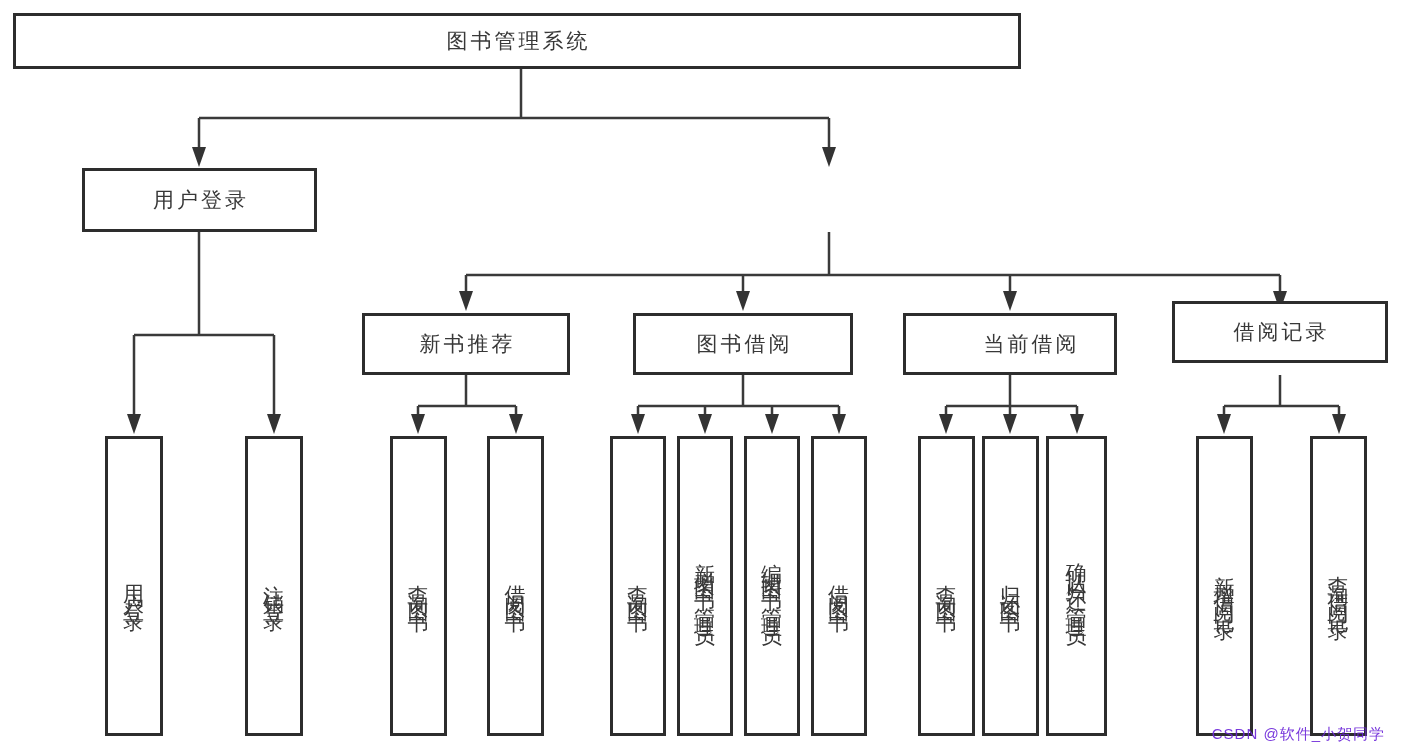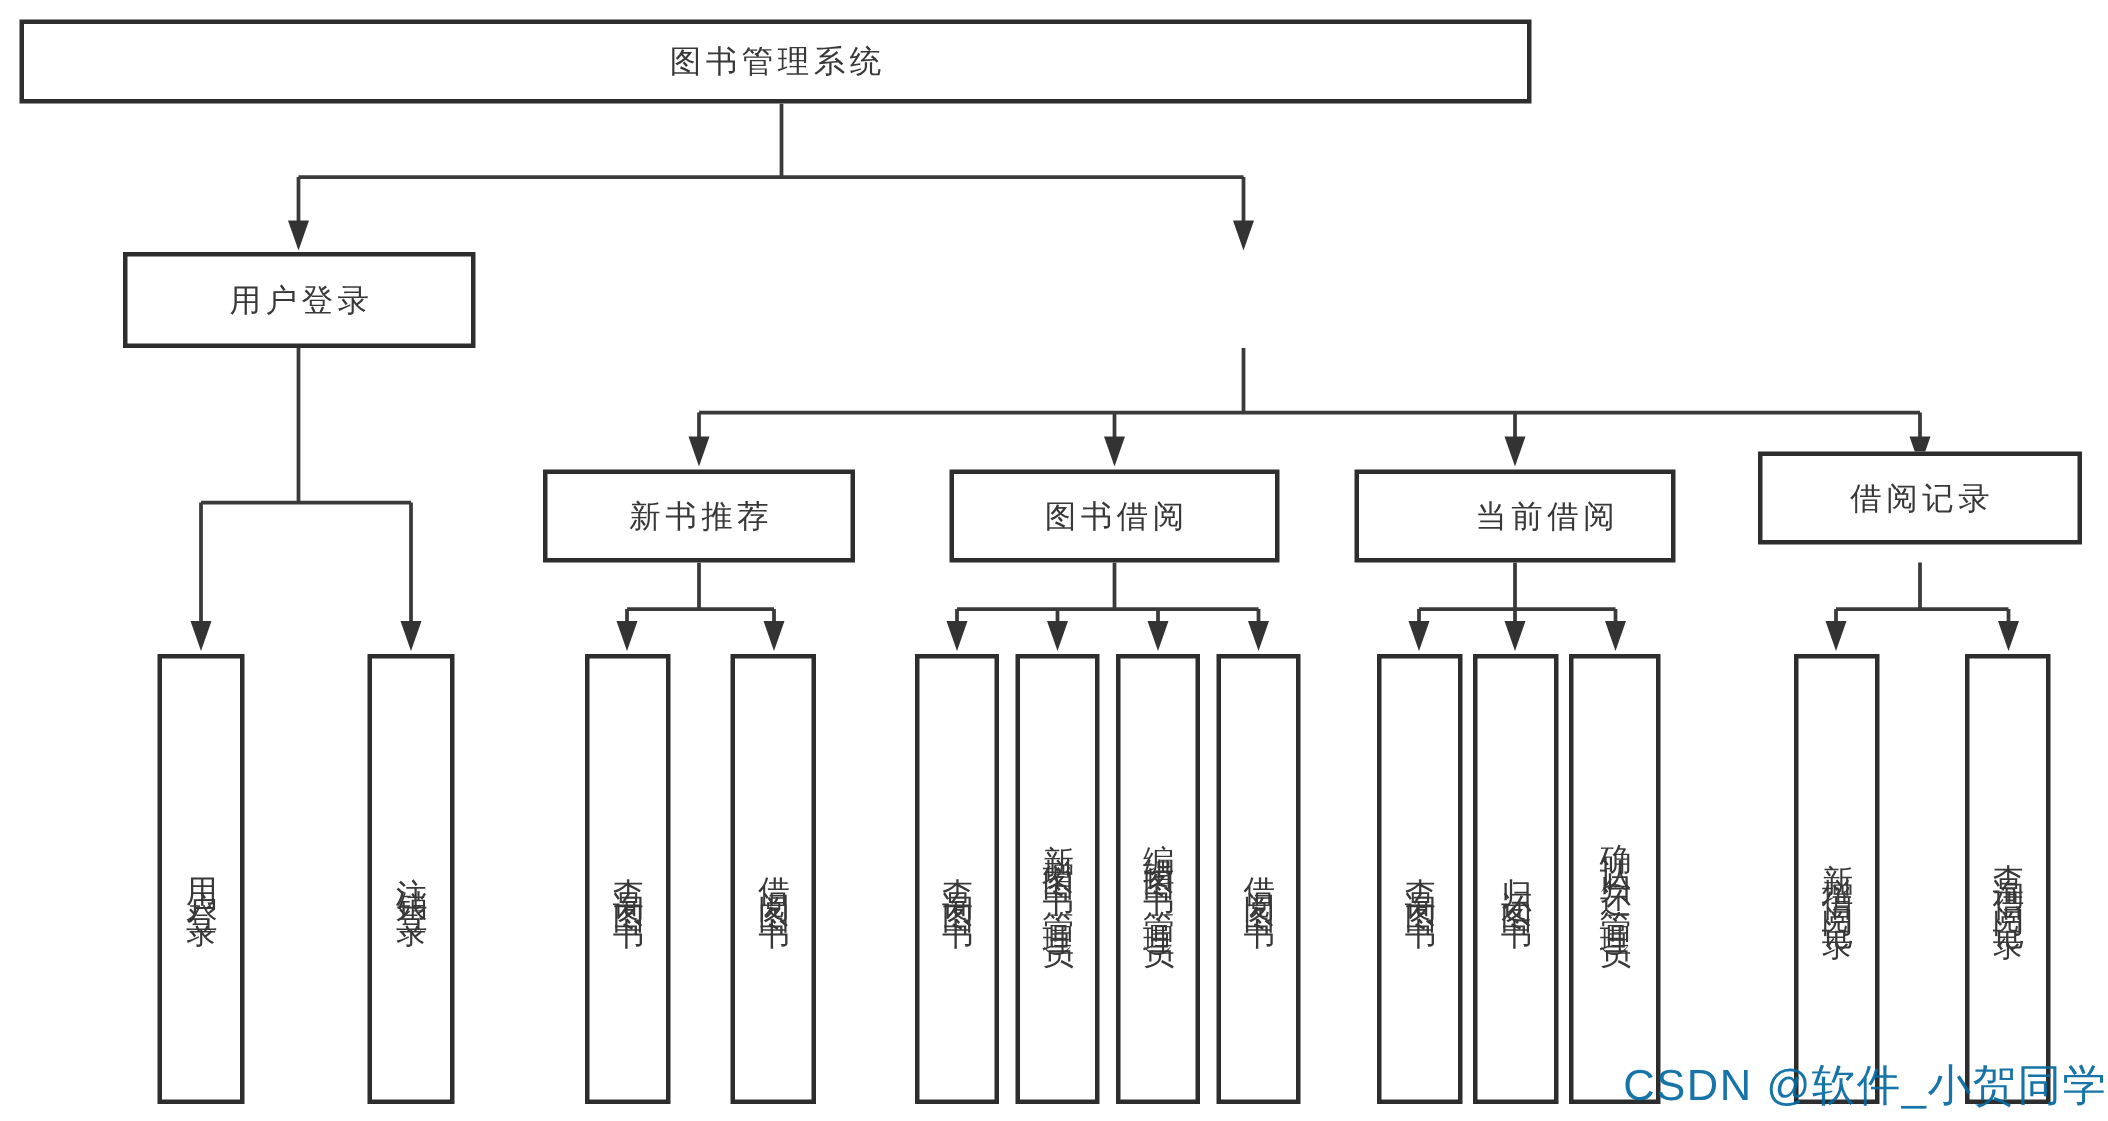--- a/index.html
+++ b/index.html
@@ -32,25 +32,25 @@
   .leaf span {
     writing-mode: vertical-rl;
     text-orientation: mixed;
     font-size: 21px;
     line-height: 1;
     letter-spacing: 9px;
     white-space: nowrap;
   }
   .watermark {
     position: absolute;
-    right: 0;
+    right: 20px;
     bottom: 3px;
-    font-size: 29px;
+    font-size: 15px;
     letter-spacing: 1px;
-    color: #0369a1;
+    color: #6d28d9;
     opacity: 0.92;
     z-index: 5;
     white-space: nowrap;
   }
 </style>
 </head>
 <body>
 
 <div class="canvas">
 

